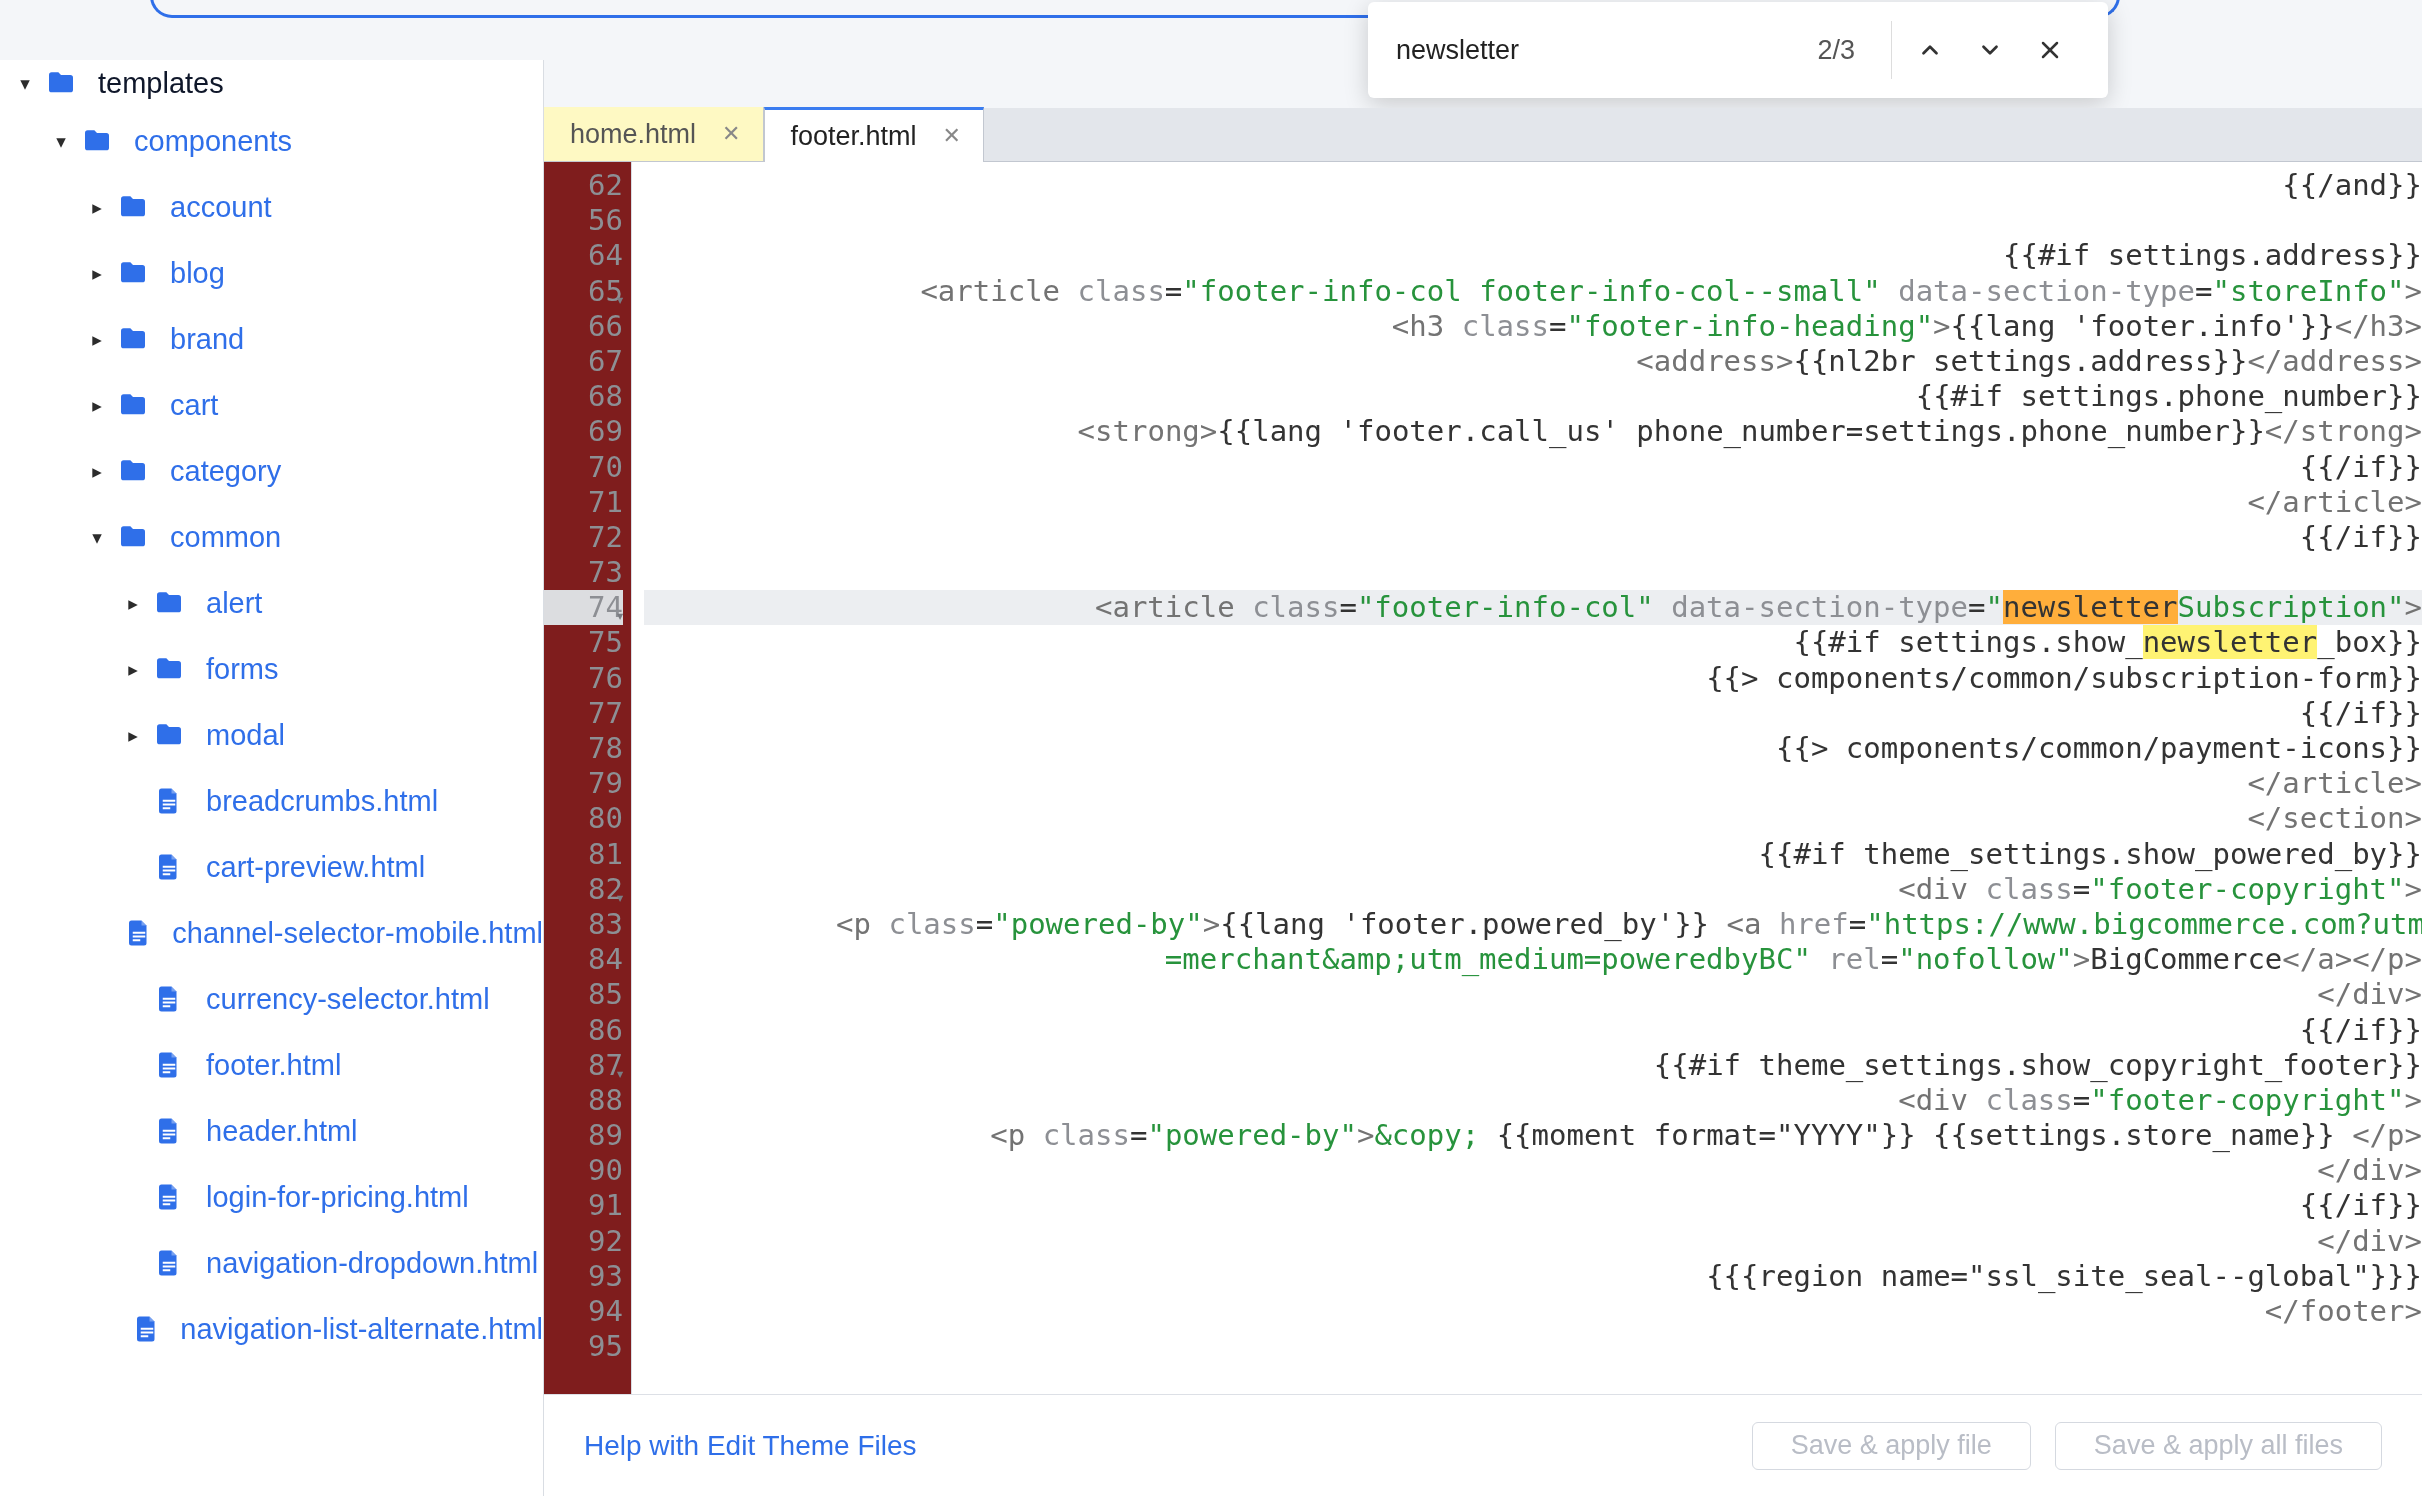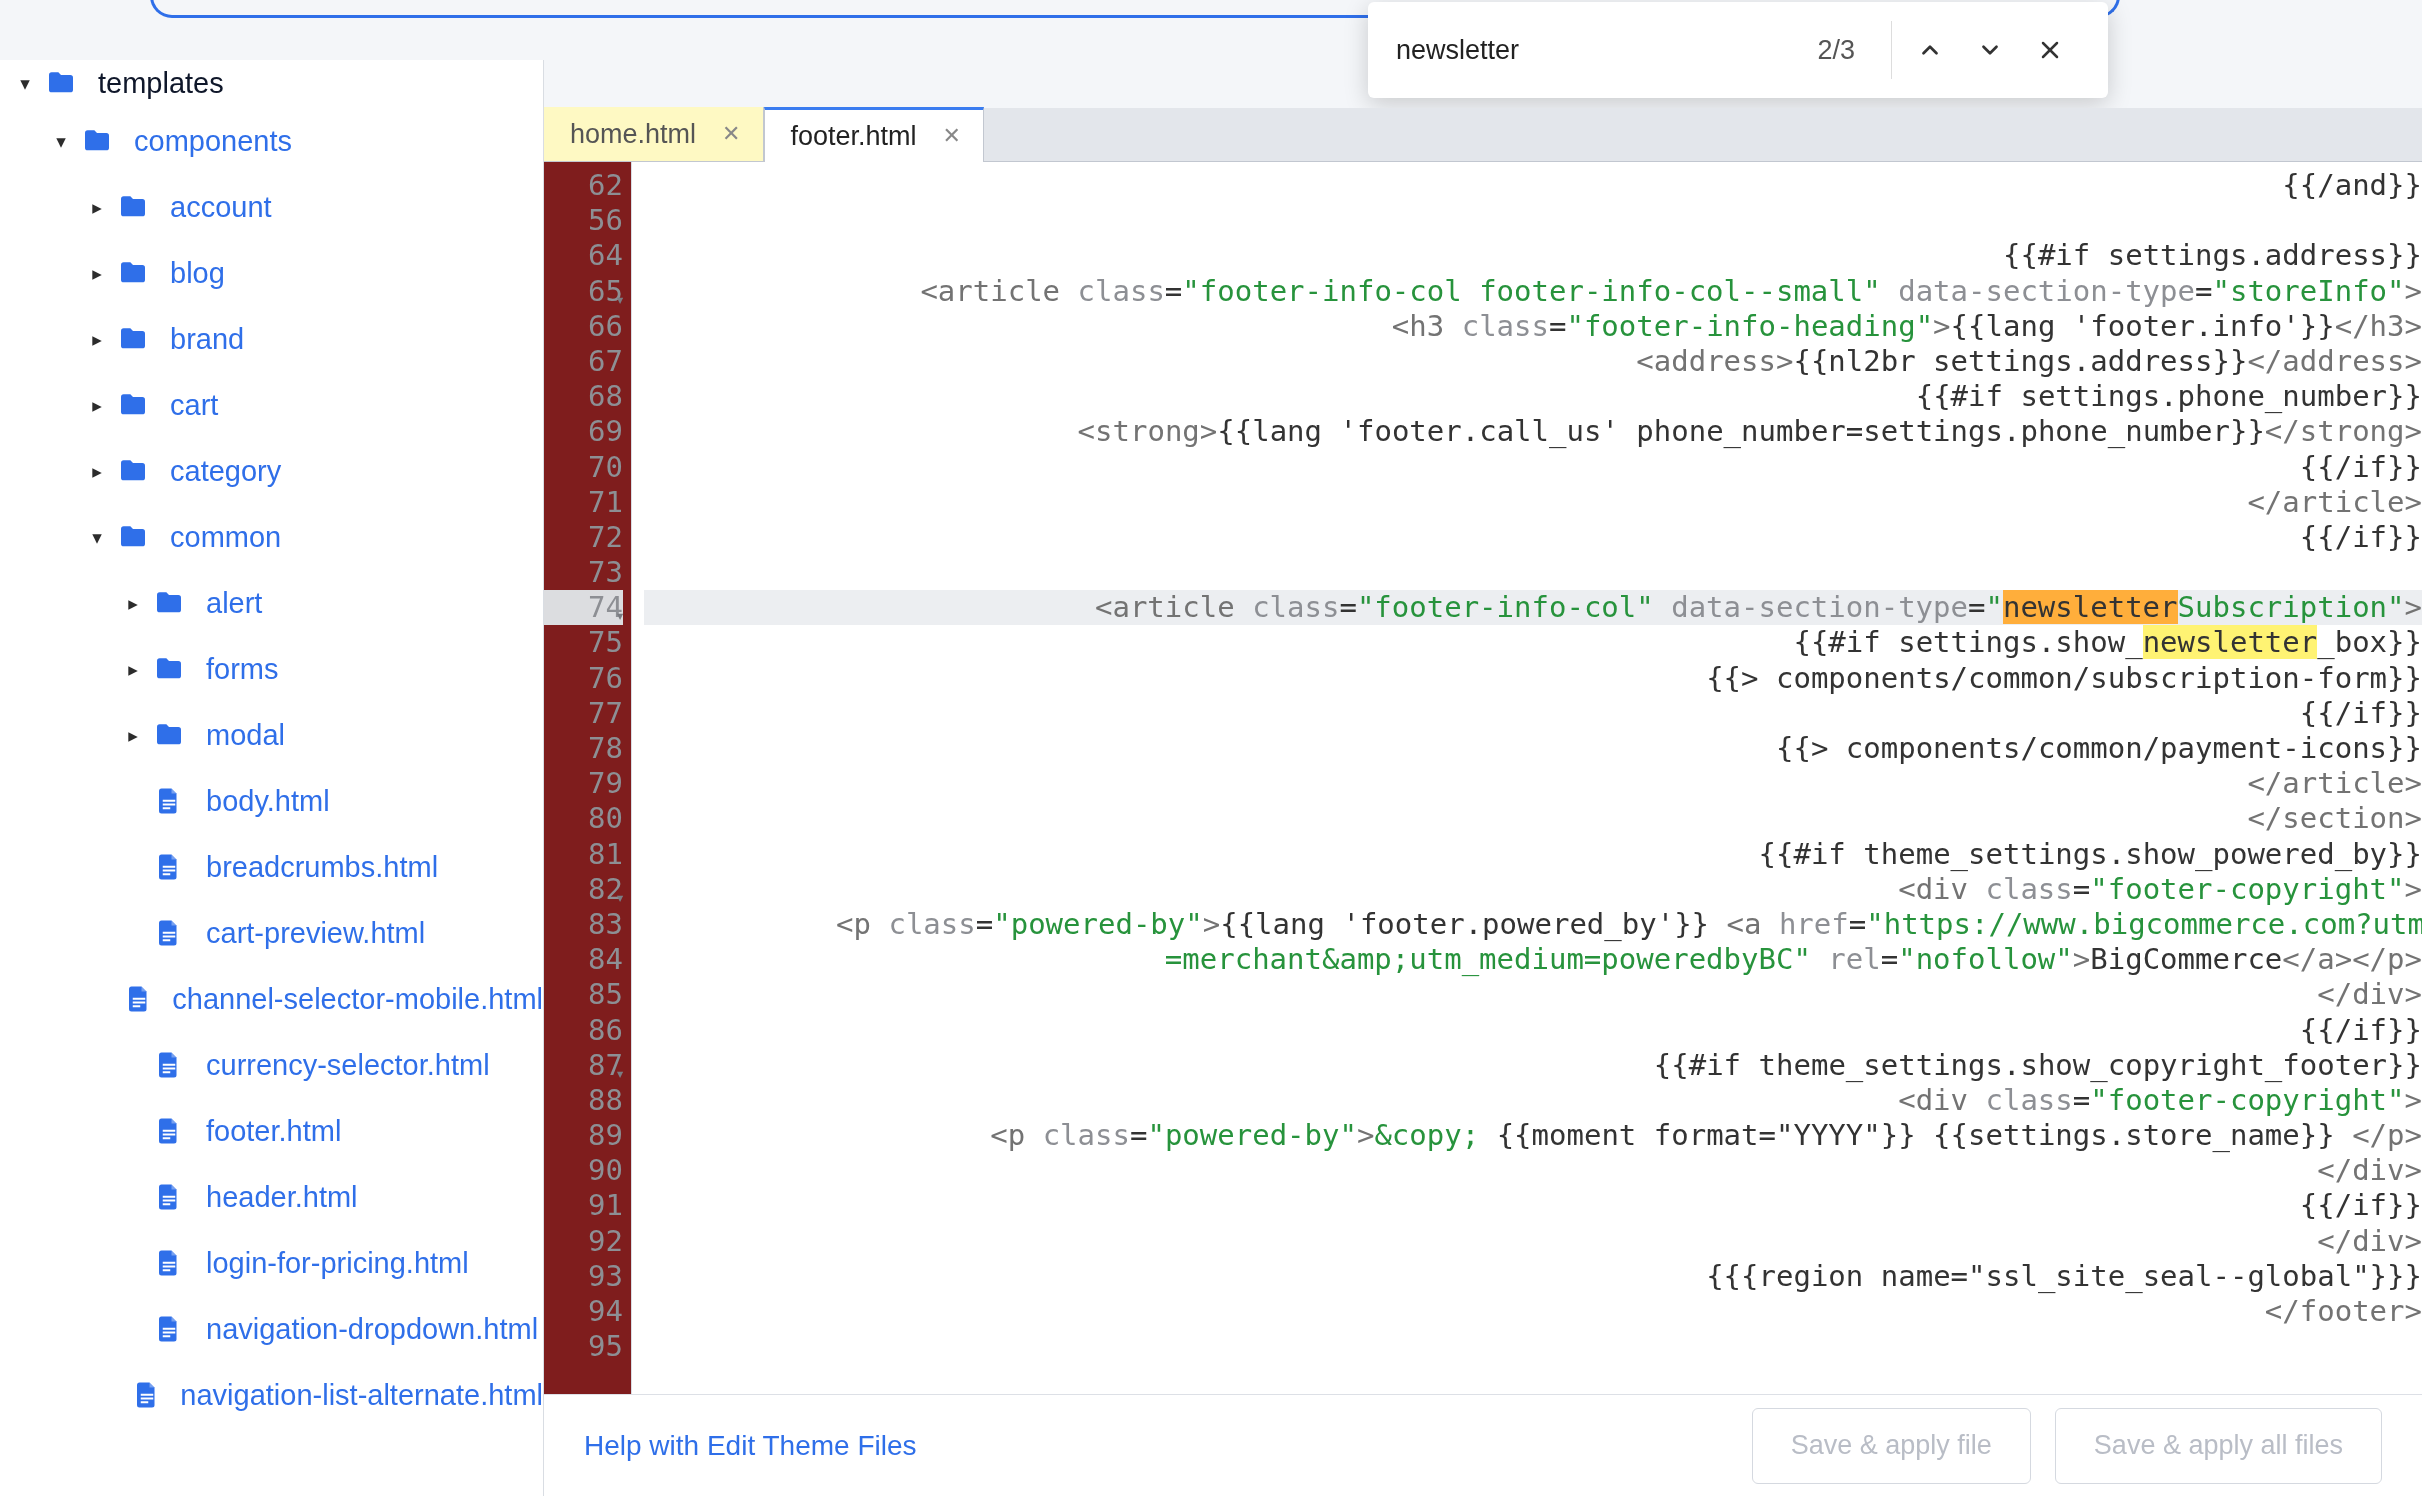--- a/index.html
+++ b/index.html
@@ -192,21 +192,21 @@
 .status {
   height: 102px;
   border-top: 1px solid #dde0e6;
   display: flex;
   align-items: center;
   padding: 0 40px;
 }
 .status .help { color: #2f6fe9; font-size: 28px; cursor: pointer; }
 .status .spacer { flex: 1; }
 .status .btn {
-  height: 76px;
+  height: 48px;
   padding: 0 38px;
   border: 1px solid #d5d9e0;
   border-radius: 6px;
   background: #fff;
   color: #b9bdc6;
   font-size: 27px;
   margin-left: 24px;
   display: flex;
   align-items: center;
   cursor: default;
@@ -358,34 +358,20 @@
       </div>
       <div class="row">
         <span class="indent" style="width:116px"></span>
         <span class="tw">▸</span>
         <span class="fic">
           <svg width="32" height="32" viewBox="0 0 24 24" fill="#2f6fe9">
             <path d="M3 6a2 2 0 0 1 2-2h5l2 2h7a2 2 0 0 1 2 2v9a2 2 0 0 1-2 2H5a2 2 0 0 1-2-2V6z"></path>
           </svg>
         </span>
         <span class="lbl">modal</span>
-      </div>
-      <div class="row">
-        <span class="indent" style="width:116px"></span>
-        <span class="tw"></span>
-        <span class="fic">
-          <svg width="30" height="30" viewBox="0 0 24 24" fill="#2f6fe9">
-            <path d="M6 2h8l4 4v14a2 2 0 0 1-2 2H6a2 2 0 0 1-2-2V4a2 2 0 0 1 2-2z"></path>
-            <path d="M14 2v4h4" fill="#fff" opacity="0.35"></path>
-            <rect x="7" y="11" width="10" height="1.6" fill="#fff"></rect>
-            <rect x="7" y="14" width="10" height="1.6" fill="#fff"></rect>
-            <rect x="7" y="17" width="6" height="1.6" fill="#fff"></rect>
-          </svg>
-        </span>
-        <span class="lbl">body.html</span>
       </div>
       <div class="row">
         <span class="indent" style="width:116px"></span>
         <span class="tw"></span>
         <span class="fic">
           <svg width="30" height="30" viewBox="0 0 24 24" fill="#2f6fe9">
             <path d="M6 2h8l4 4v14a2 2 0 0 1-2 2H6a2 2 0 0 1-2-2V4a2 2 0 0 1 2-2z"></path>
             <path d="M14 2v4h4" fill="#fff" opacity="0.35"></path>
             <rect x="7" y="11" width="10" height="1.6" fill="#fff"></rect>
             <rect x="7" y="14" width="10" height="1.6" fill="#fff"></rect>

